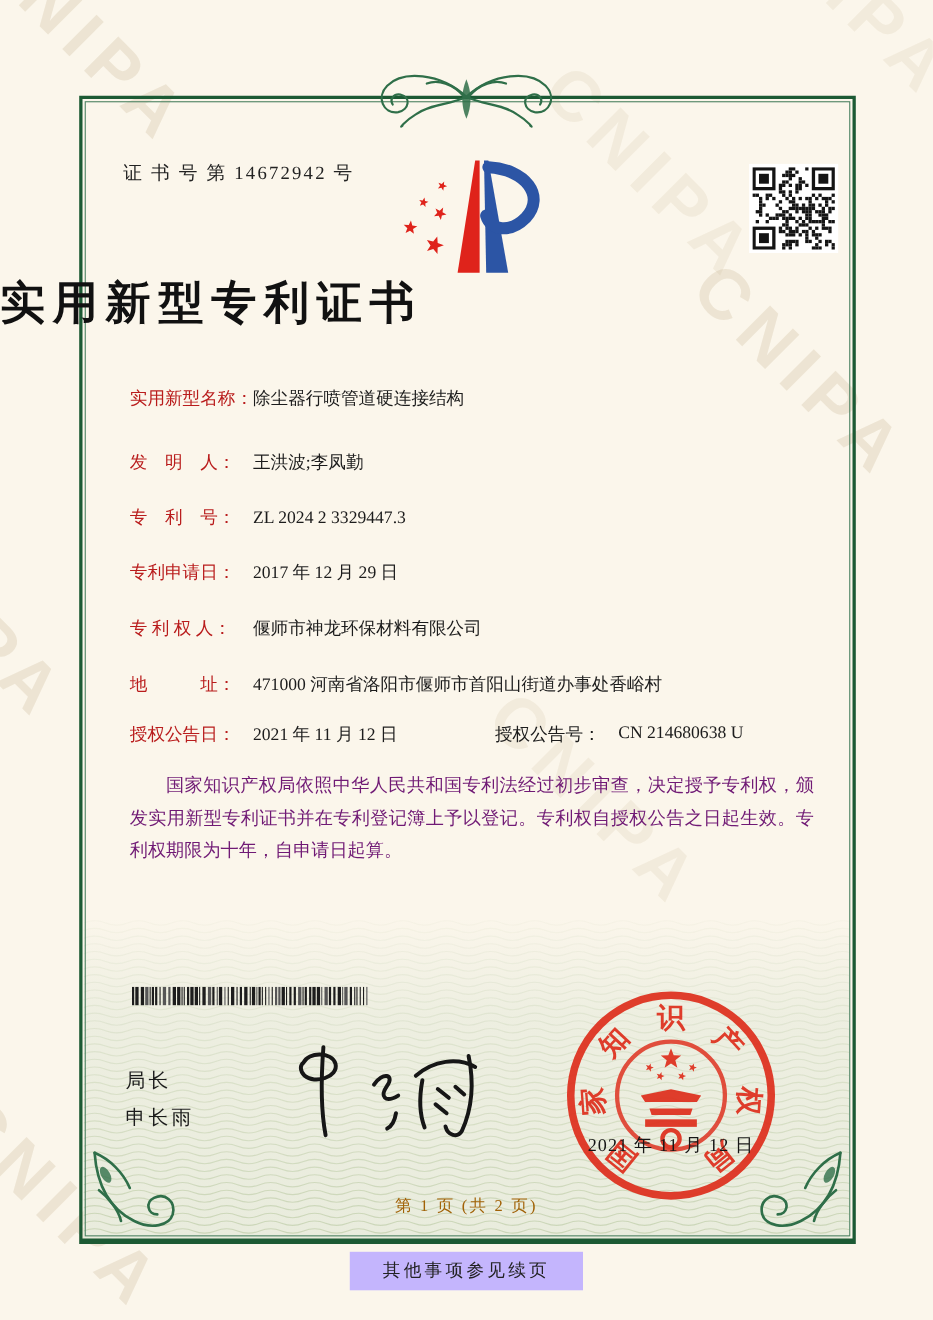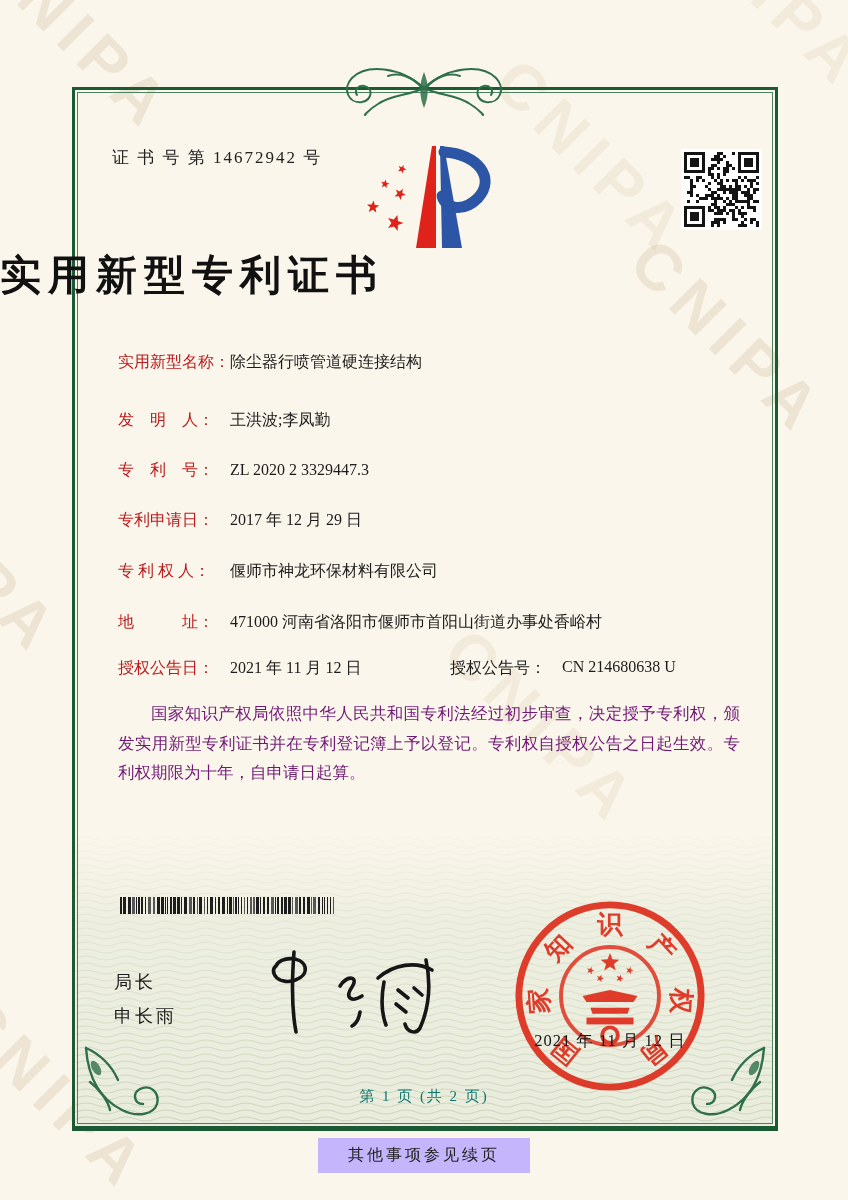--- a/index.html
+++ b/index.html
@@ -64,21 +64,21 @@
   .issuer-role{position:absolute;left:114px;top:970px;font-size:18px;letter-spacing:3px;}
   .issuer-name{position:absolute;left:114px;top:1004px;font-size:18px;letter-spacing:3px;}
   .signature{position:absolute;left:242px;top:936px;}
   .seal{position:absolute;left:512px;top:898px;}
   .seal-date{
     position:absolute;left:512px;top:1030px;width:196px;text-align:center;
     font-size:16.5px;letter-spacing:1px;color:#161616;white-space:nowrap;
   }
   .page-no{
     position:absolute;left:0;top:1087px;width:100%;text-align:center;
-    font-size:15px;letter-spacing:2px;color:#0f766e;
+    font-size:15px;letter-spacing:2px;color:#a16207;
   }
   .cont-note-wrap{position:absolute;left:0;top:1138px;width:100%;text-align:center;}
   .cont-note{
     display:inline-block;background:#c4b5fd;padding:7px 30px;
     font-size:16px;letter-spacing:3px;color:#222;
     font-family:"DejaVu Serif", serif;
   }
 </style>
 </head>
 <body>
@@ -391,21 +391,21 @@
   <div class="doc-title">实用新型专利证书</div>
 
   <div class="fields">
     <div class="f-row" style="top:0px;">
       <span class="f-label">实用新型名称：</span><span class="f-value">除尘器行喷管道硬连接结构</span>
     </div>
     <div class="f-row" style="top:58px;">
       <span class="f-label">发　明　人：</span><span class="f-value">王洪波;李凤勤</span>
     </div>
     <div class="f-row" style="top:108px;">
-      <span class="f-label">专　利　号：</span><span class="f-value">ZL 2020 2 3329447.3</span>
+      <span class="f-label">专　利　号：</span><span class="f-value">ZL 2024 2 3329447.3</span>
     </div>
     <div class="f-row" style="top:158px;">
       <span class="f-label">专利申请日：</span><span class="f-value">2017 年 12 月 29 日</span>
     </div>
     <div class="f-row" style="top:209px;">
       <span class="f-label">专 利 权 人：</span><span class="f-value">偃师市神龙环保材料有限公司</span>
     </div>
     <div class="f-row" style="top:260px;">
       <span class="f-label">地　　　址：</span><span class="f-value">471000 河南省洛阳市偃师市首阳山街道办事处香峪村</span>
     </div>

